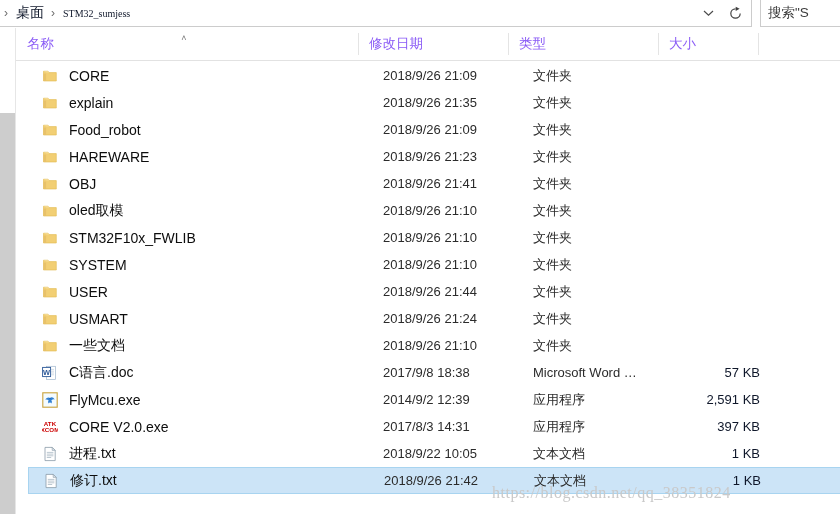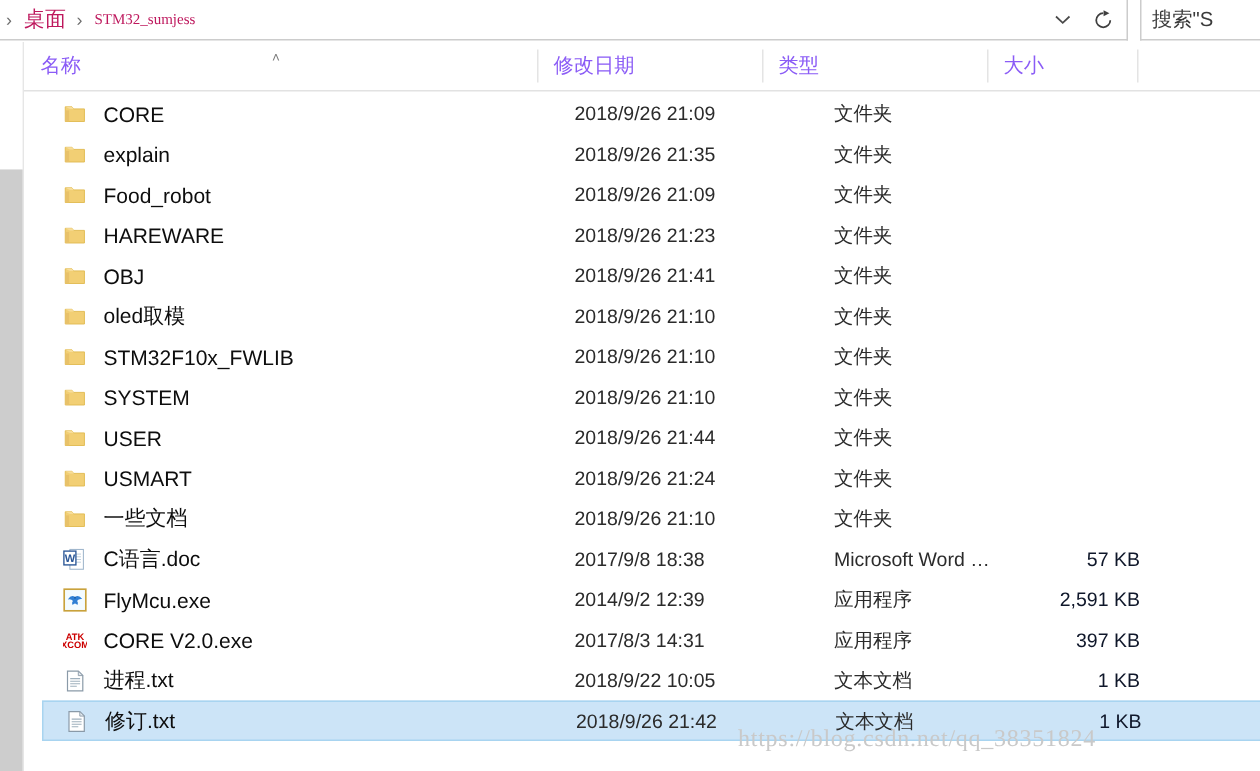--- a/index.html
+++ b/index.html
@@ -44,21 +44,21 @@
     align-items: center;
   }
   .crumb-sep {
     color: #6d6d6d;
     font-size: 12px;
     padding: 0 5px 0 4px;
     line-height: 1;
     user-select: none;
   }
   .crumb-item {
-    color: #be185d;
+    color: #0f172a;
     font-size: 14px;
     padding: 2px 3px;
     white-space: nowrap;
   }
   .crumb-item.leaf {
     font-size: 10px;
     font-family: Liberation Serif, serif;
   }
   .addr-dropdown {
     position: absolute;
@@ -225,21 +225,21 @@
     display: flex;
     align-items: center;
     padding-left: 14px;
     box-sizing: border-box;
     color: #2b2b2b;
     font-size: 13px;
     white-space: nowrap;
   }
   .cell-type {
     position: absolute;
-    left: 514px;
+    left: 491px;
     width: 150px;
     height: 100%;
     display: flex;
     align-items: center;
     padding-left: 14px;
     box-sizing: border-box;
     color: #2b2b2b;
     font-size: 13px;
     white-space: nowrap;
     overflow: hidden;

